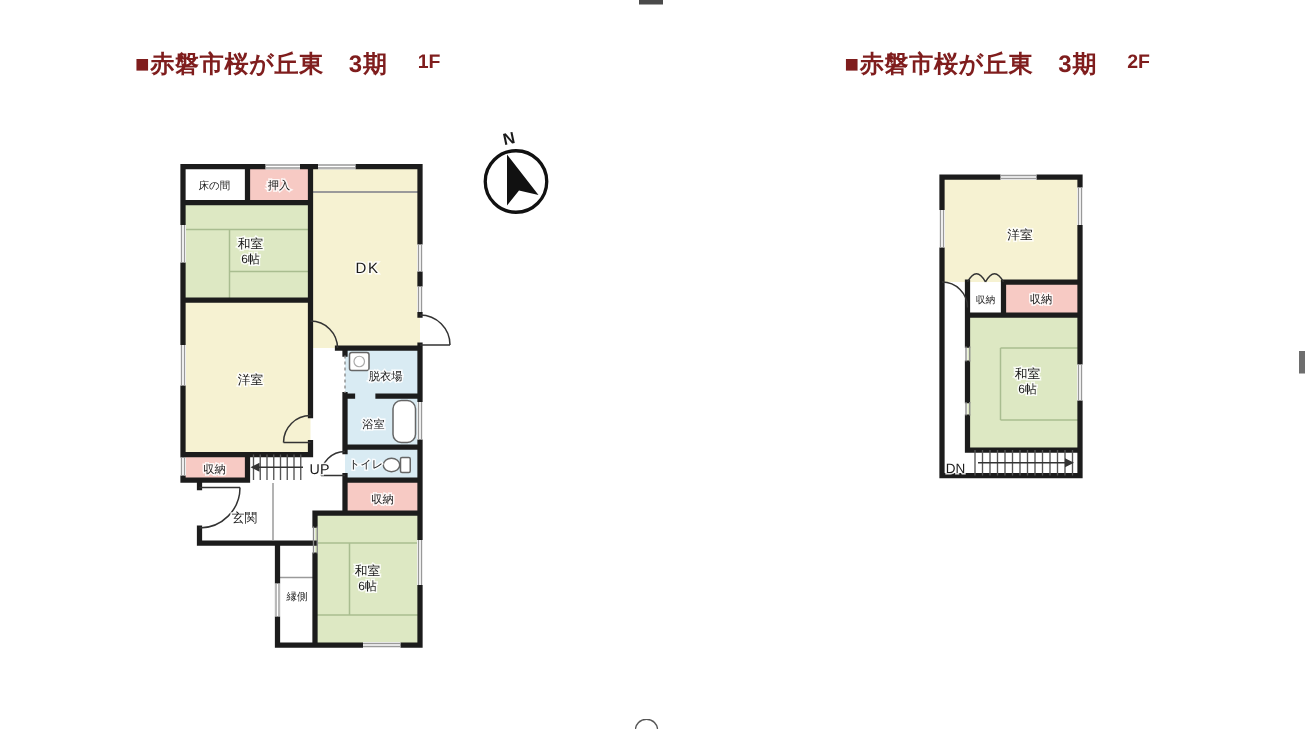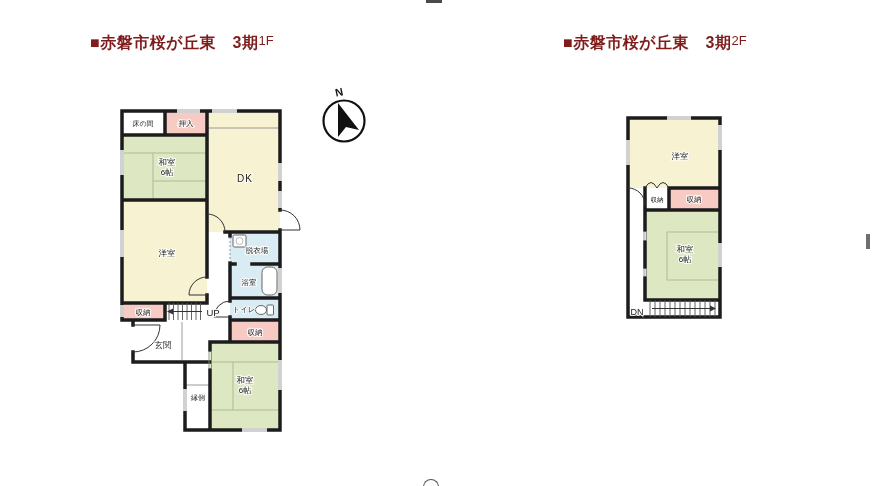--- a/index.html
+++ b/index.html
@@ -2,21 +2,21 @@
 <html><head>
 <meta charset="utf-8">
 <style>
   html,body{margin:0;padding:0;}
   body{
     width:873px;height:486px;position:relative;background:#ffffff;
     font-family:"Liberation Sans", sans-serif;overflow:hidden;
   }
   .title{position:absolute;display:flex;align-items:flex-start;color:#7f1d1d;white-space:pre;}
   .title .main{font-size:16px;font-weight:bold;letter-spacing:.5px;}
-  .title .floor{font-size:13px;font-weight:normal;}
+  .title .floor{font-size:13px;font-weight:bold;margin-left:20px;}
   svg{position:absolute;display:block;}
   svg text{font-family:"Liberation Sans", sans-serif;fill:#1a1a1a;
     paint-order:stroke;stroke:rgba(255,255,255,.85);stroke-width:2px;}
   .artifact{position:absolute;}
 </style>
 </head>
 <body>
 
 <div class="title" style="left:90px;top:33px;">
   <span class="main">■赤磐市桜が丘東　3期</span>

